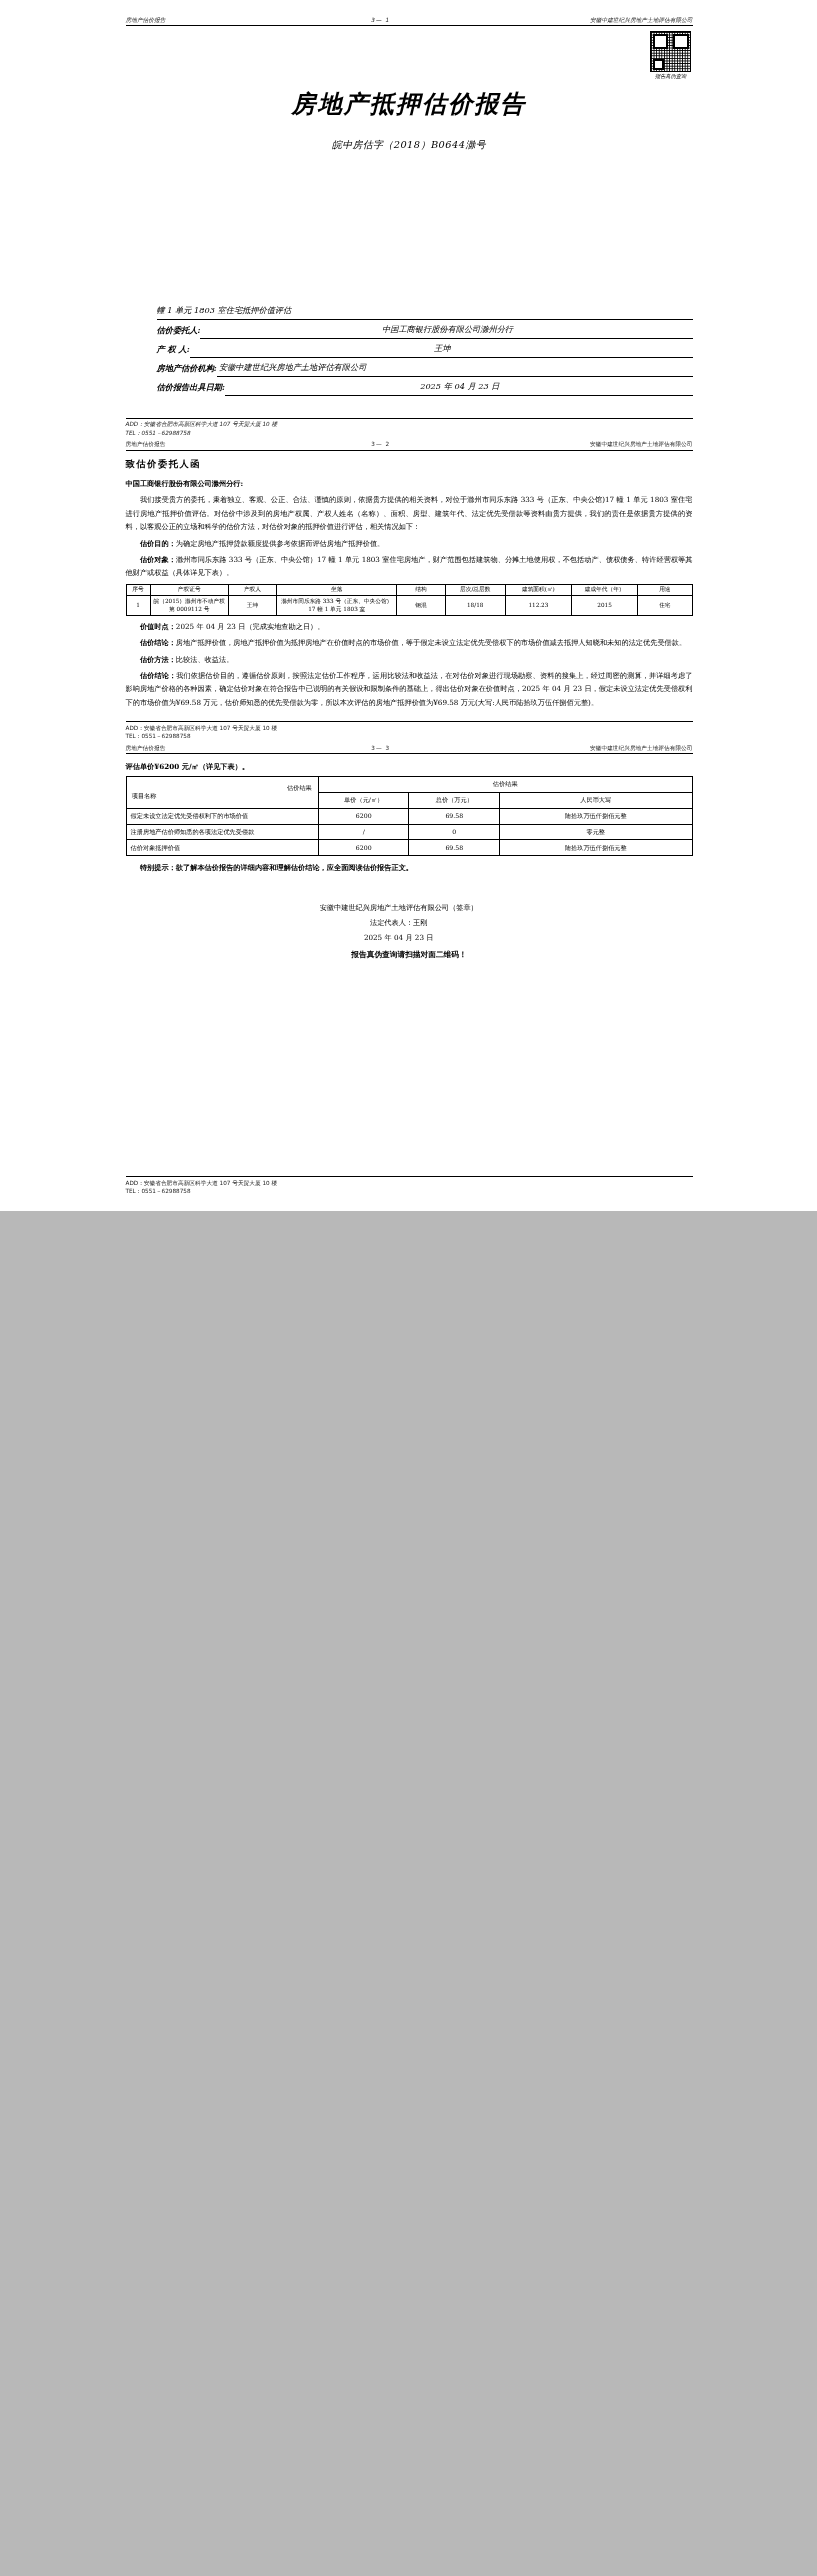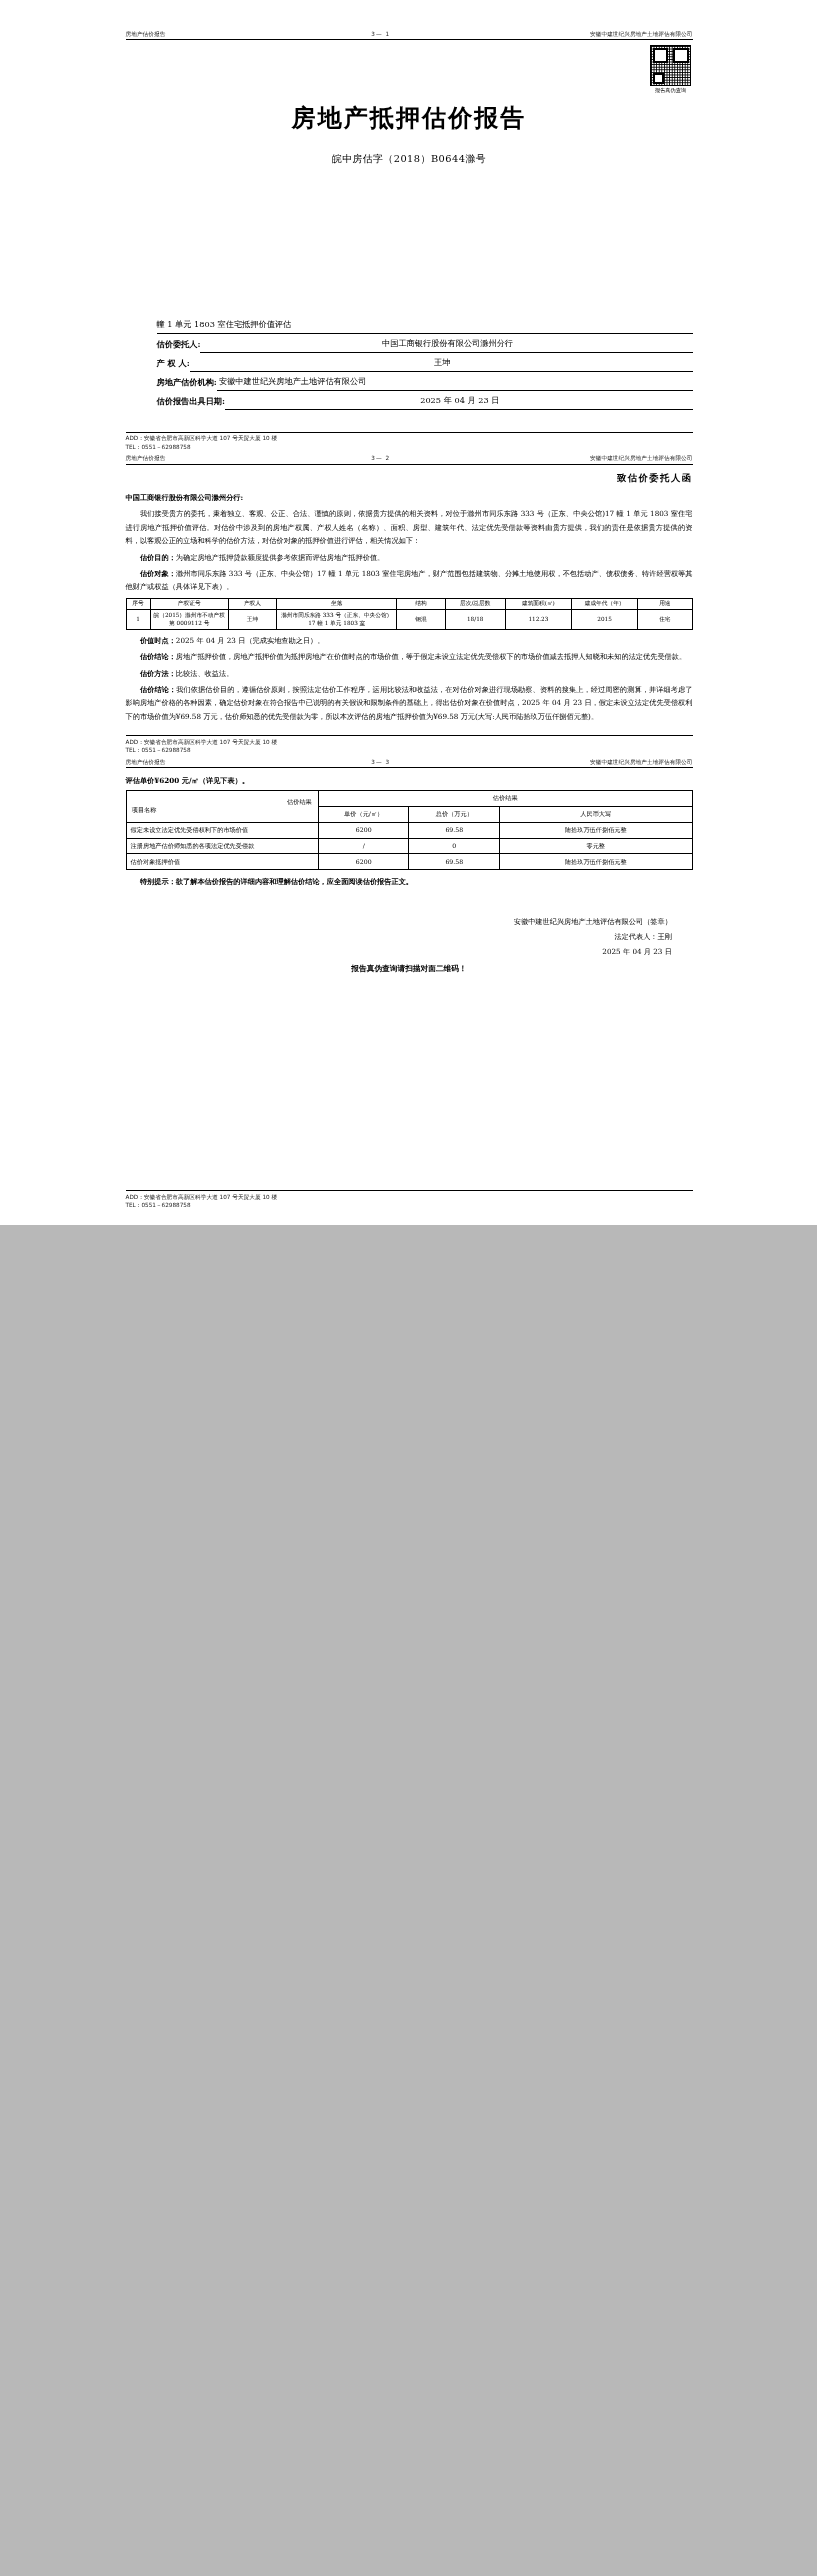--- a/index.html
+++ b/index.html
@@ -115,21 +115,21 @@
   .cf-value {
     flex: 1;
     border-bottom: 0.5px solid #000;
     padding-left: 2.1px;
     font-family:"DejaVu Serif","Liberation Serif",serif;
   }
   .cf-value.center { text-align: center; }
   .cf-indent { padding-left: 68px; }
 
   .sec-title {
-    text-align: right;
+    text-align: left;
     font-weight: bold;
     font-size: 9.3px;
     letter-spacing: 1.5px;
     margin: 7.2px 0 6.2px 0;
     font-family:Liberation Sans, sans-serif;
   }
   p.body {
     font-size: 7.2px;
     line-height: 1.85;
     text-align: justify;
@@ -168,40 +168,40 @@
     text-align: center;
     vertical-align: middle;
     padding: 3.1px 2.1px;
     line-height: 1.4;
   }
   table.result th { font-weight: normal; }
   .res-head-cell { position: relative; height: 21.6px; }
 
   .sign-block {
     margin-top: 25px;
-    text-align: right;
+    text-align: center;
     font-size: 7.2px;
     line-height: 2.1;
     padding-right: 20.6px;
     font-family:"DejaVu Serif","Liberation Serif",serif;
   }
   .sign-center {
     text-align: center;
     font-weight: bold;
     font-size: 7.7px;
     margin-top: 5.2px;
     font-family:"DejaVu Serif","Liberation Serif",serif;
   }
 </style>
 </head>
 <body>
 
 <div class="page">
 
-  <div class="sheet" style="padding-top:31px;">
+  <div class="sheet" style="padding-top:17px;font-style:italic;">
     <div class="inner">
       <div class="runhead">
         <div class="l">房地产估价报告</div>
         <div class="c">3—  1</div>
         <div class="r">安徽中建世纪兴房地产土地评估有限公司</div>
       </div>
 
       <div class="qr-wrap">
         <div class="qr">
             <div class="qr-eye3"></div>

